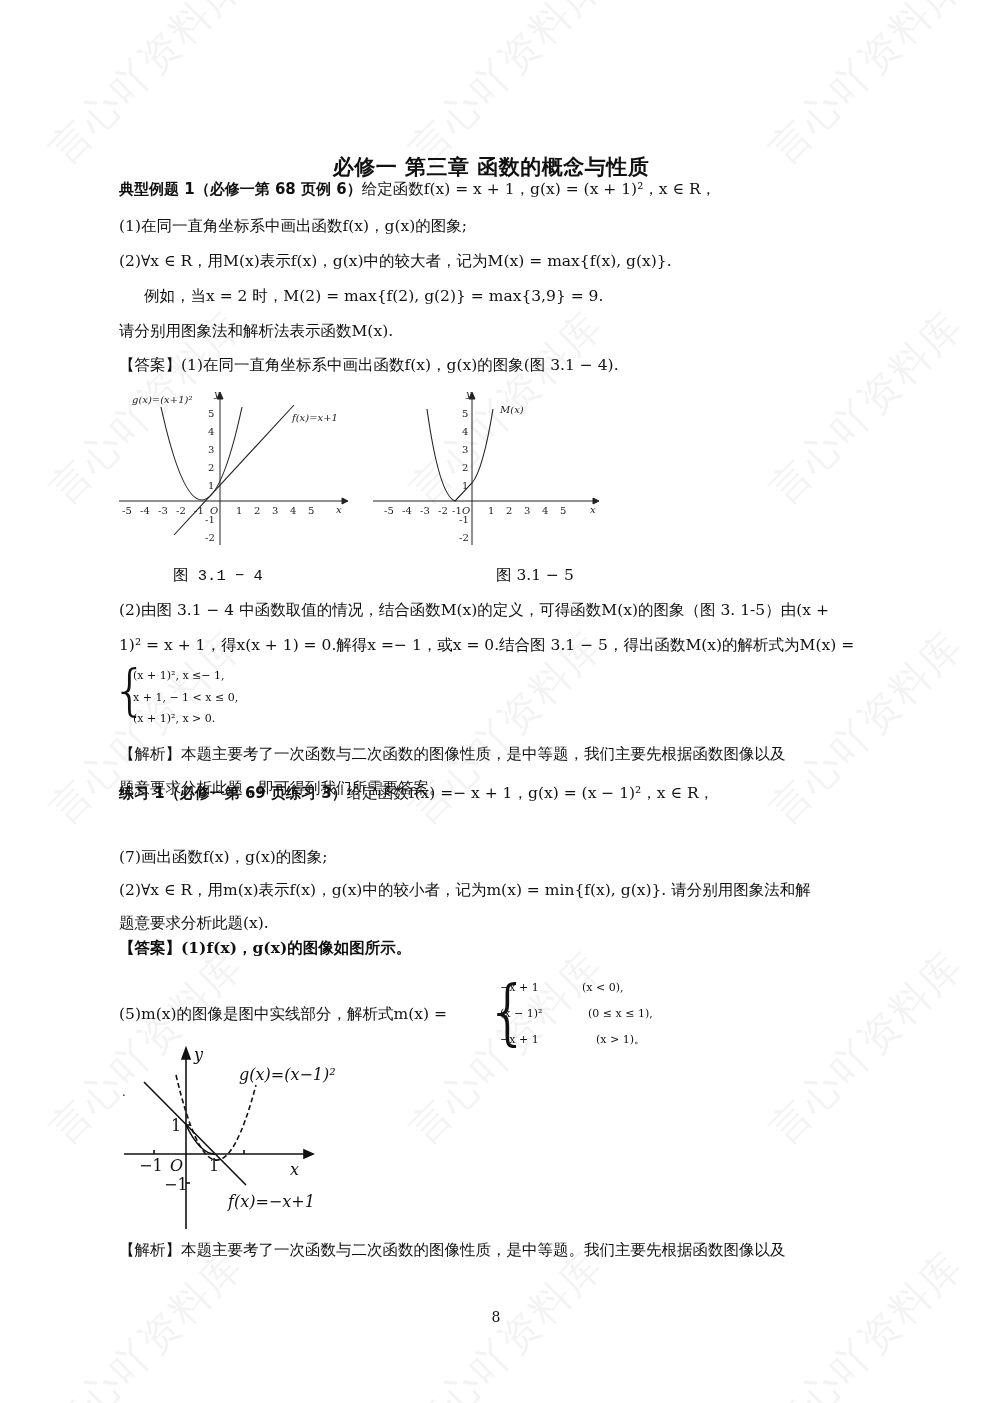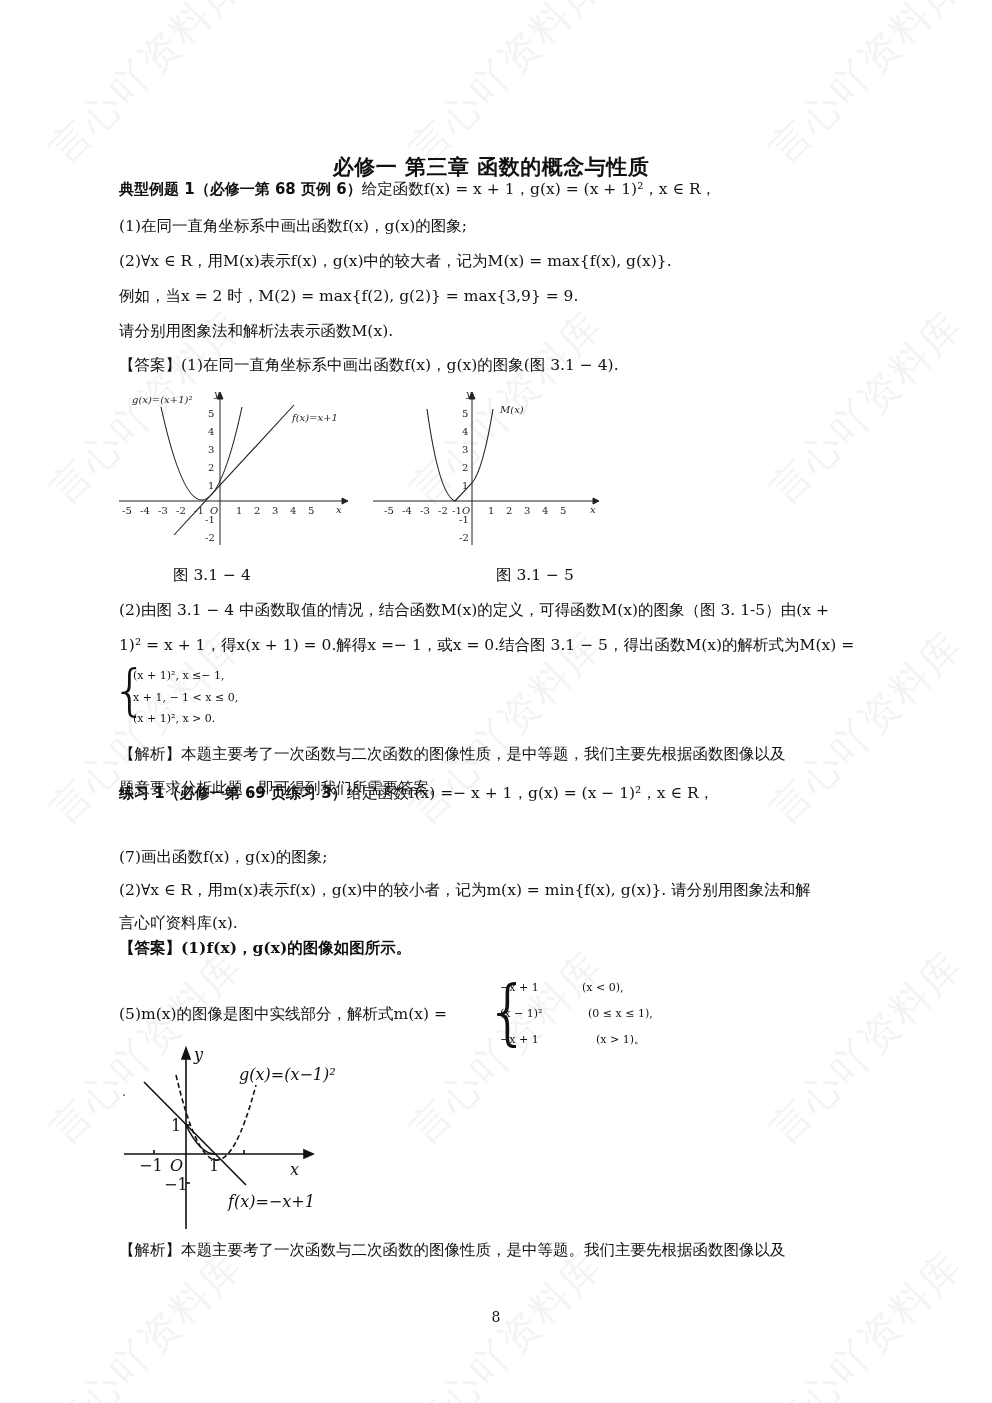--- a/index.html
+++ b/index.html
@@ -38,21 +38,21 @@
   <div class="wm" style="left:740px;top:1320px;">言心吖资料库</div>
 </div>
 
 <div class="title">必修一 第三章 函数的概念与性质</div>
 
 <div class="line" style="top:179px;">
   <span class="b">典型例题 1（必修一第 68 页例 6）</span><span>给定函数f(x) = x + 1，g(x) = (x + 1)²，x ∈ R，</span>
 </div>
 <div class="line" style="top:216px;">(1)在同一直角坐标系中画出函数f(x)，g(x)的图象;</div>
 <div class="line" style="top:251px;">(2)∀x ∈ R，用M(x)表示f(x)，g(x)中的较大者，记为M(x) = max{f(x), g(x)}.</div>
-<div class="line" style="top:286px;">例如，当x = 2 时，M(2) = max{f(2), g(2)} = max{3,9} = 9.</div>
+<div class="line" style="top:286px;margin-left:25px;">例如，当x = 2 时，M(2) = max{f(2), g(2)} = max{3,9} = 9.</div>
 <div class="line" style="top:321px;">请分别用图象法和解析法表示函数M(x).</div>
 <div class="line" style="top:355px;">【答案】(1)在同一直角坐标系中画出函数f(x)，g(x)的图象(图 3.1 − 4).</div>
 
 <svg style="position:absolute;left:114px;top:385px;" width="240" height="165" viewBox="0 0 240 165">
   <g stroke="#222" stroke-width="1" fill="none">
     <line x1="5" y1="116" x2="228" y2="116"></line>
     <polygon points="228,113 234,116 228,119" fill="#222"></polygon>
     <line x1="106" y1="10" x2="106" y2="160"></line>
     <polygon points="103,14 106,7 109,14" fill="#222"></polygon>
   </g>
@@ -114,42 +114,42 @@
     <text x="94" y="129" font-style="italic">O</text>
     <text x="98" y="12" font-style="italic">y</text>
     <text x="222" y="128" font-style="italic">x</text>
     <text x="132" y="28" font-style="italic">M(x)</text>
   </g>
   <g stroke="#222" stroke-width="1.1" fill="none">
     <path d="M 59 24 Q 71 110 87 116 L 104 98 Q 115 85 125 24"></path>
   </g>
 </svg>
 
-<div class="cap" style="left:173px;top:565px;">图 3.1 − 4</div>
+<div class="cap" style="left:173px;top:565px;font-family:Liberation Mono, monospace;">图 3.1 − 4</div>
 <div class="cap" style="left:496px;top:565px;">图 3.1 − 5</div>
 
 <div class="line" style="top:600px;">(2)由图 3.1 − 4 中函数取值的情况，结合函数M(x)的定义，可得函数M(x)的图象（图 3. 1-5）由(x +</div>
 <div class="line" style="top:635px;">1)² = x + 1，得x(x + 1) = 0.解得x =− 1，或x = 0.结合图 3.1 − 5，得出函数M(x)的解析式为M(x) =</div>
 
 <div>
   <div class="brace" style="left:112px;top:662px;">{</div>
   <div class="cases" style="left:133px;top:666px;">(x + 1)², x ≤− 1,</div>
   <div class="cases" style="left:133px;top:688px;">x + 1, − 1 &lt; x ≤ 0,</div>
   <div class="cases" style="left:133px;top:709px;">(x + 1)², x &gt; 0.</div>
 </div>
 
 <div class="line" style="top:744px;">【解析】本题主要考了一次函数与二次函数的图像性质，是中等题，我们主要先根据函数图像以及</div>
 <div class="line" style="top:778px;">题意要求分析此题，即可得到我们所需要答案。</div>
 
 <div class="line" style="top:783px;">
   <span class="b">练习 1（必修一第 69 页练习 3）</span><span>给定函数f(x) =− x + 1，g(x) = (x − 1)²，x ∈ R，</span>
 </div>
 <div class="line" style="top:847px;">(7)画出函数f(x)，g(x)的图象;</div>
 <div class="line" style="top:880px;">(2)∀x ∈ R，用m(x)表示f(x)，g(x)中的较小者，记为m(x) = min{f(x), g(x)}. 请分别用图象法和解</div>
-<div class="line" style="top:913px;">言心吖资料库(x).</div>
+<div class="line" style="top:913px;">题意要求分析此题(x).</div>
 <div class="line" style="top:938px;font-weight:bold;">【答案】(1)f(x)，g(x)的图像如图所示。</div>
 
 <div class="line" style="top:1004px;">(5)m(x)的图像是图中实线部分，解析式m(x) =</div>
 <div>
   <div class="brace" style="left:485px;top:975px;font-size:72px;line-height:72px;">{</div>
   <div class="cases" style="left:500px;top:978px;">−x + 1</div>
   <div class="cases" style="left:582px;top:978px;">(x &lt; 0),</div>
   <div class="cases" style="left:500px;top:1004px;">(x − 1)²</div>
   <div class="cases" style="left:588px;top:1004px;">(0 ≤ x ≤ 1),</div>
   <div class="cases" style="left:500px;top:1030px;">−x + 1</div>

